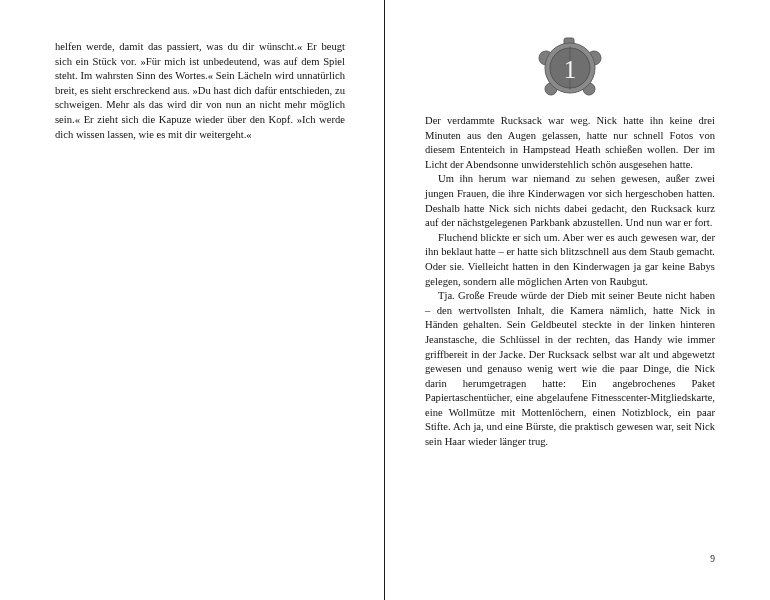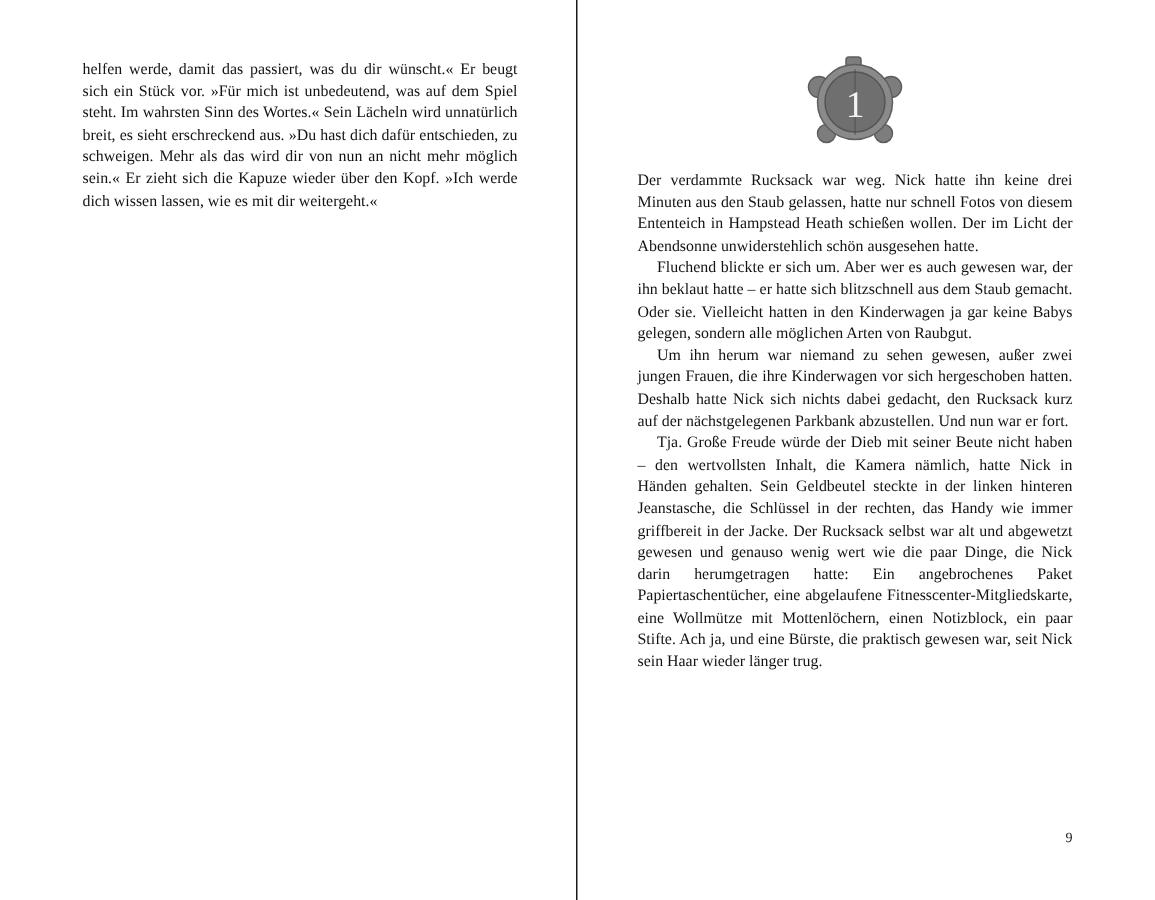--- a/index.html
+++ b/index.html
@@ -104,22 +104,22 @@
           </g>
           <circle cx="36" cy="36" r="25" fill="#8a8a8a" stroke="#5e5e5e" stroke-width="1"></circle>
           <circle cx="36" cy="36" r="20" fill="#6f6f6f" stroke="#555555" stroke-width="1"></circle>
           <path d="M36 14 L36 58" stroke="#3d3d3d" stroke-width="1.2" opacity="0.35"></path>
           <text x="36" y="46" text-anchor="middle" font-family="Liberation Serif, serif" font-size="25" fill="#f4f4f4">1</text>
         </svg>
       </div>
     </div>
 
     <div class="body-text">
-      <p class="chapter-block">Der verdammte Rucksack war weg. Nick hatte ihn keine drei Minuten aus den Staub gelassen, hatte nur schnell Fotos von diesem Ententeich in Hampstead Heath schießen wollen. Der im Licht der Abendsonne unwiderstehlich schön ausgesehen hatte.</p>
+      <p class="chapter-block">Der verdammte Rucksack war weg. Nick hatte ihn keine drei Minuten aus den Augen gelassen, hatte nur schnell Fotos von diesem Ententeich in Hampstead Heath schießen wollen. Der im Licht der Abendsonne unwiderstehlich schön ausgesehen hatte.</p>
+      <p class="indent">Um ihn herum war niemand zu sehen gewesen, außer zwei jungen Frauen, die ihre Kinderwagen vor sich hergeschoben hatten. Deshalb hatte Nick sich nichts dabei gedacht, den Rucksack kurz auf der nächstgelegenen Parkbank abzustellen. Und nun war er fort.</p>
       <p class="indent">Fluchend blickte er sich um. Aber wer es auch gewesen war, der ihn beklaut hatte – er hatte sich blitzschnell aus dem Staub gemacht. Oder sie. Vielleicht hatten in den Kinderwagen ja gar keine Babys gelegen, sondern alle möglichen Arten von Raubgut.</p>
-      <p class="indent">Um ihn herum war niemand zu sehen gewesen, außer zwei jungen Frauen, die ihre Kinderwagen vor sich hergeschoben hatten. Deshalb hatte Nick sich nichts dabei gedacht, den Rucksack kurz auf der nächstgelegenen Parkbank abzustellen. Und nun war er fort.</p>
       <p class="indent">Tja. Große Freude würde der Dieb mit seiner Beute nicht haben – den wertvollsten Inhalt, die Kamera nämlich, hatte Nick in Händen gehalten. Sein Geldbeutel steckte in der linken hinteren Jeanstasche, die Schlüssel in der rechten, das Handy wie immer griffbereit in der Jacke. Der Rucksack selbst war alt und abgewetzt gewesen und genauso wenig wert wie die paar Dinge, die Nick darin herumgetragen hatte: Ein angebrochenes Paket Papiertaschentücher, eine abgelaufene Fitnesscenter-Mitgliedskarte, eine Wollmütze mit Mottenlöchern, einen Notizblock, ein paar Stifte. Ach ja, und eine Bürste, die praktisch gewesen war, seit Nick sein Haar wieder länger trug.</p>
     </div>
 
     <div class="folio">9</div>
   </div>
 
 </div>
 
 </body></html>

